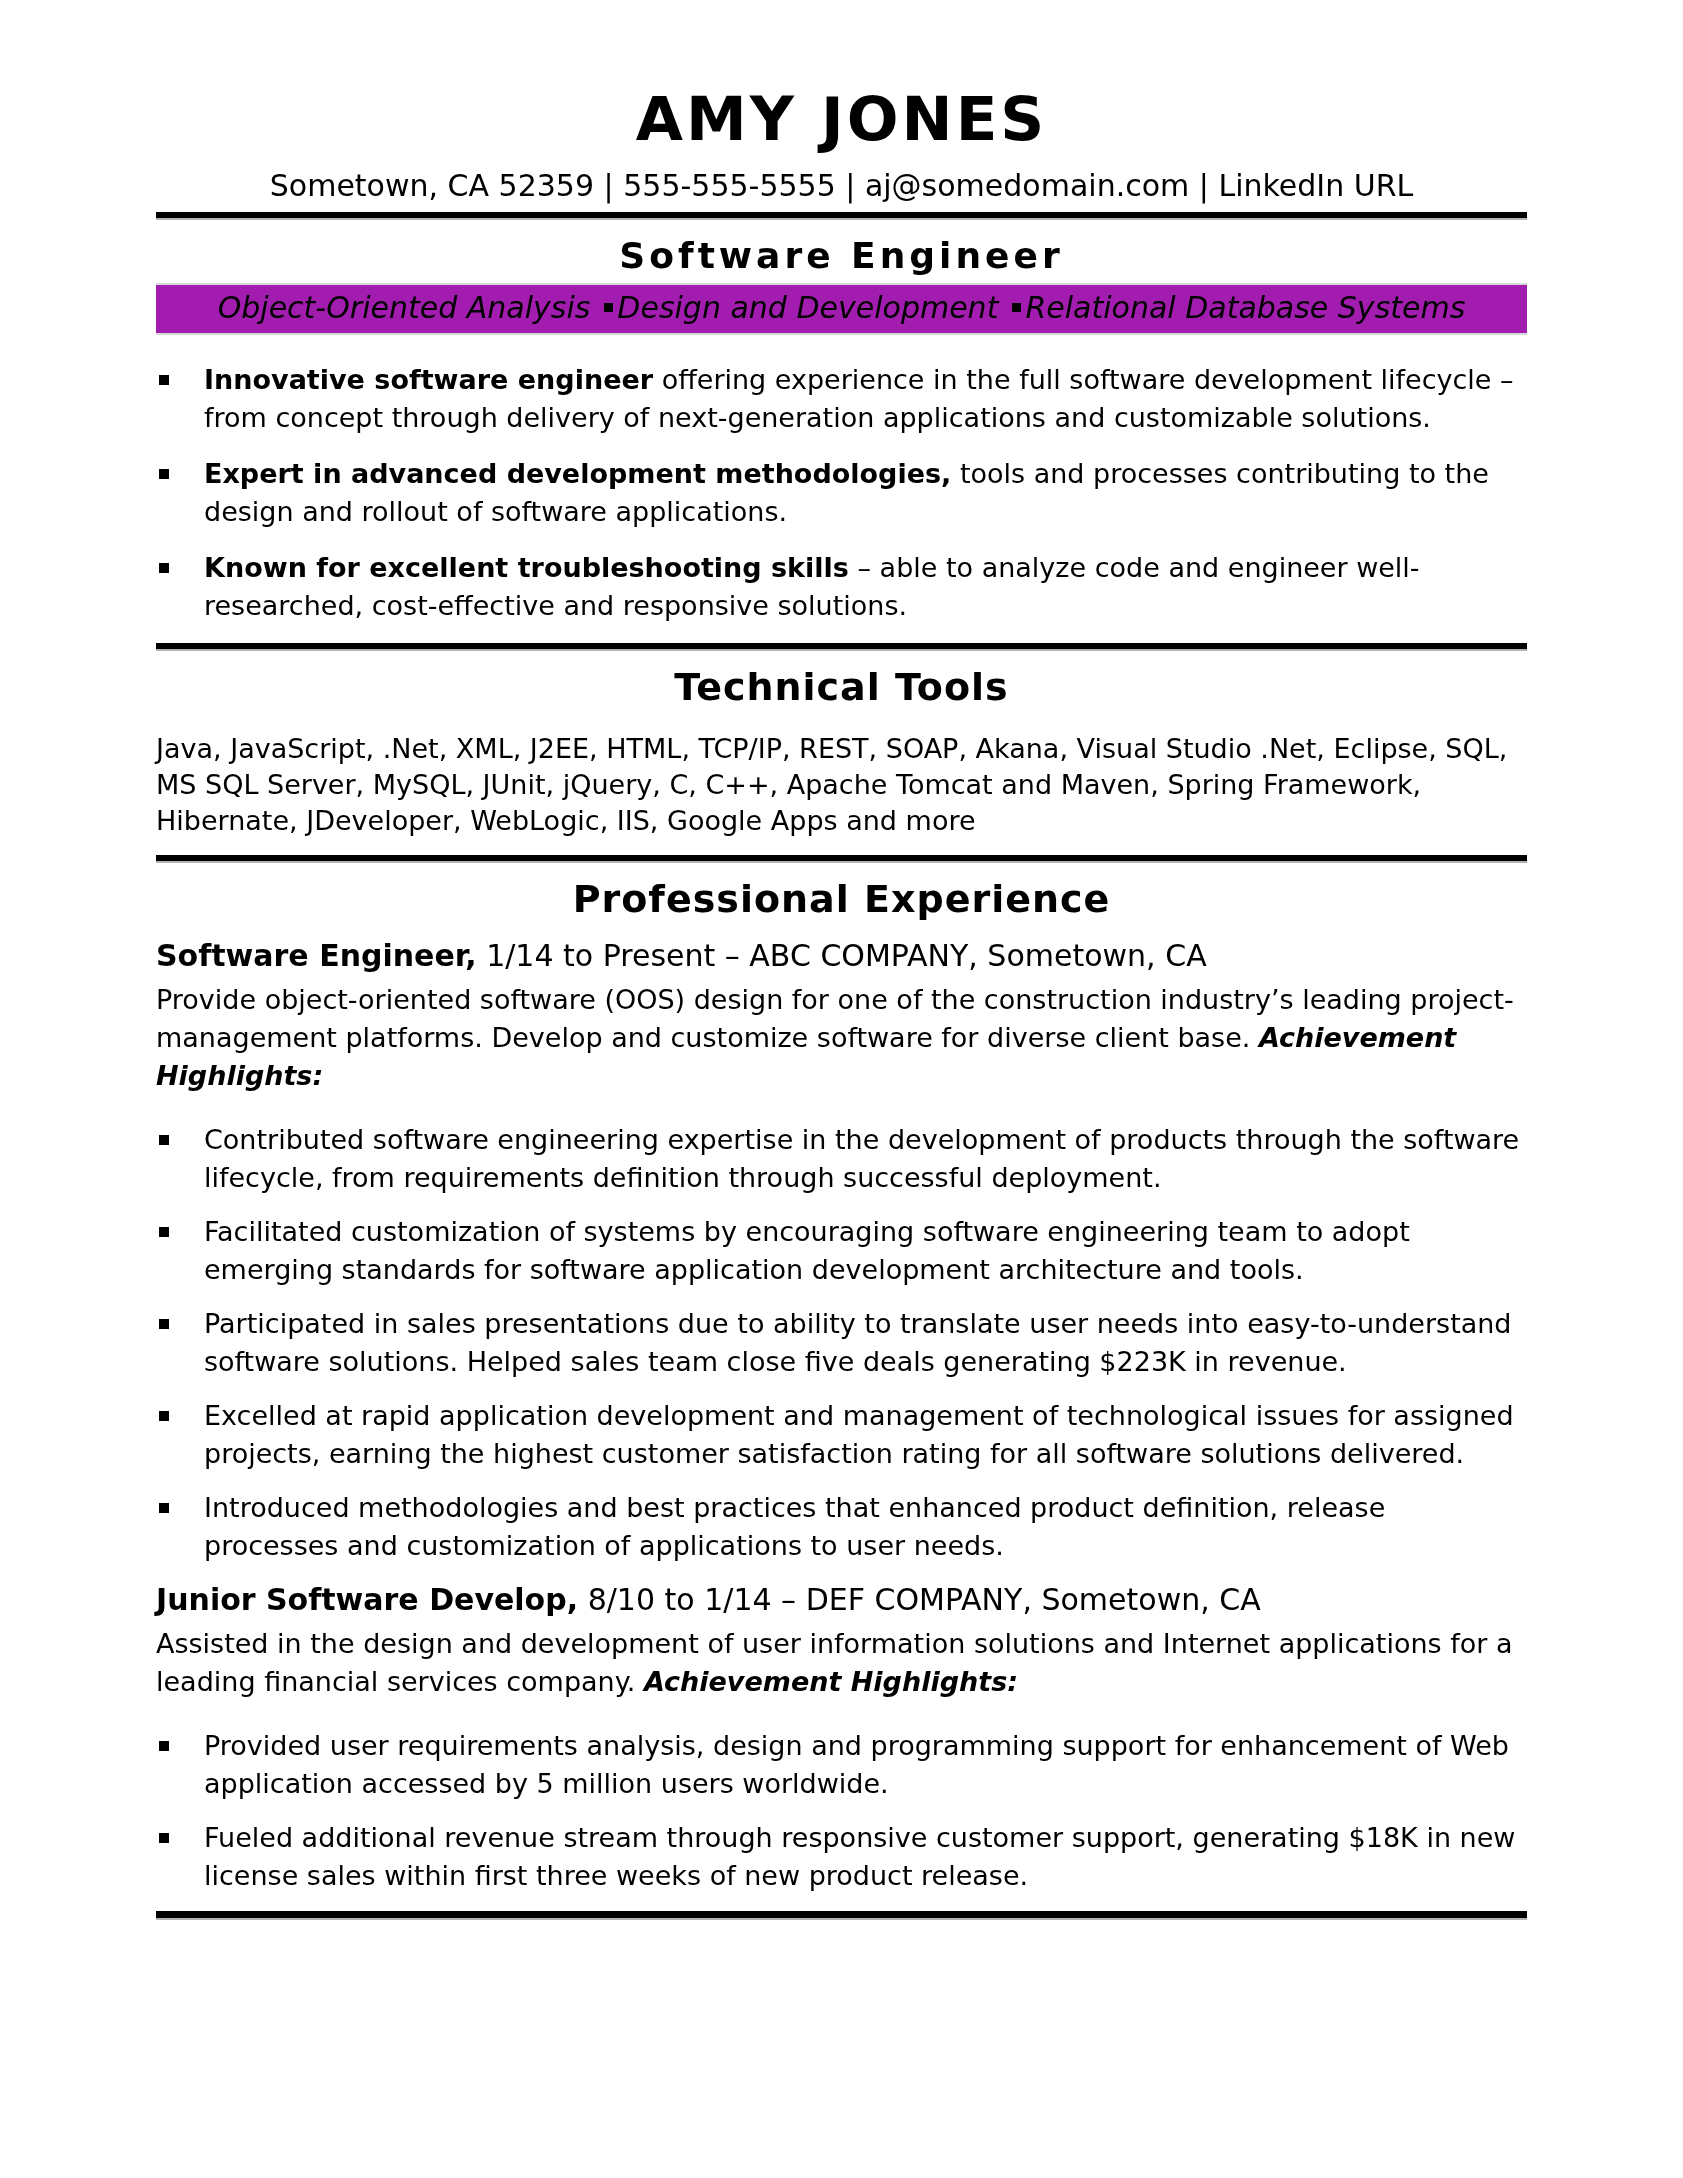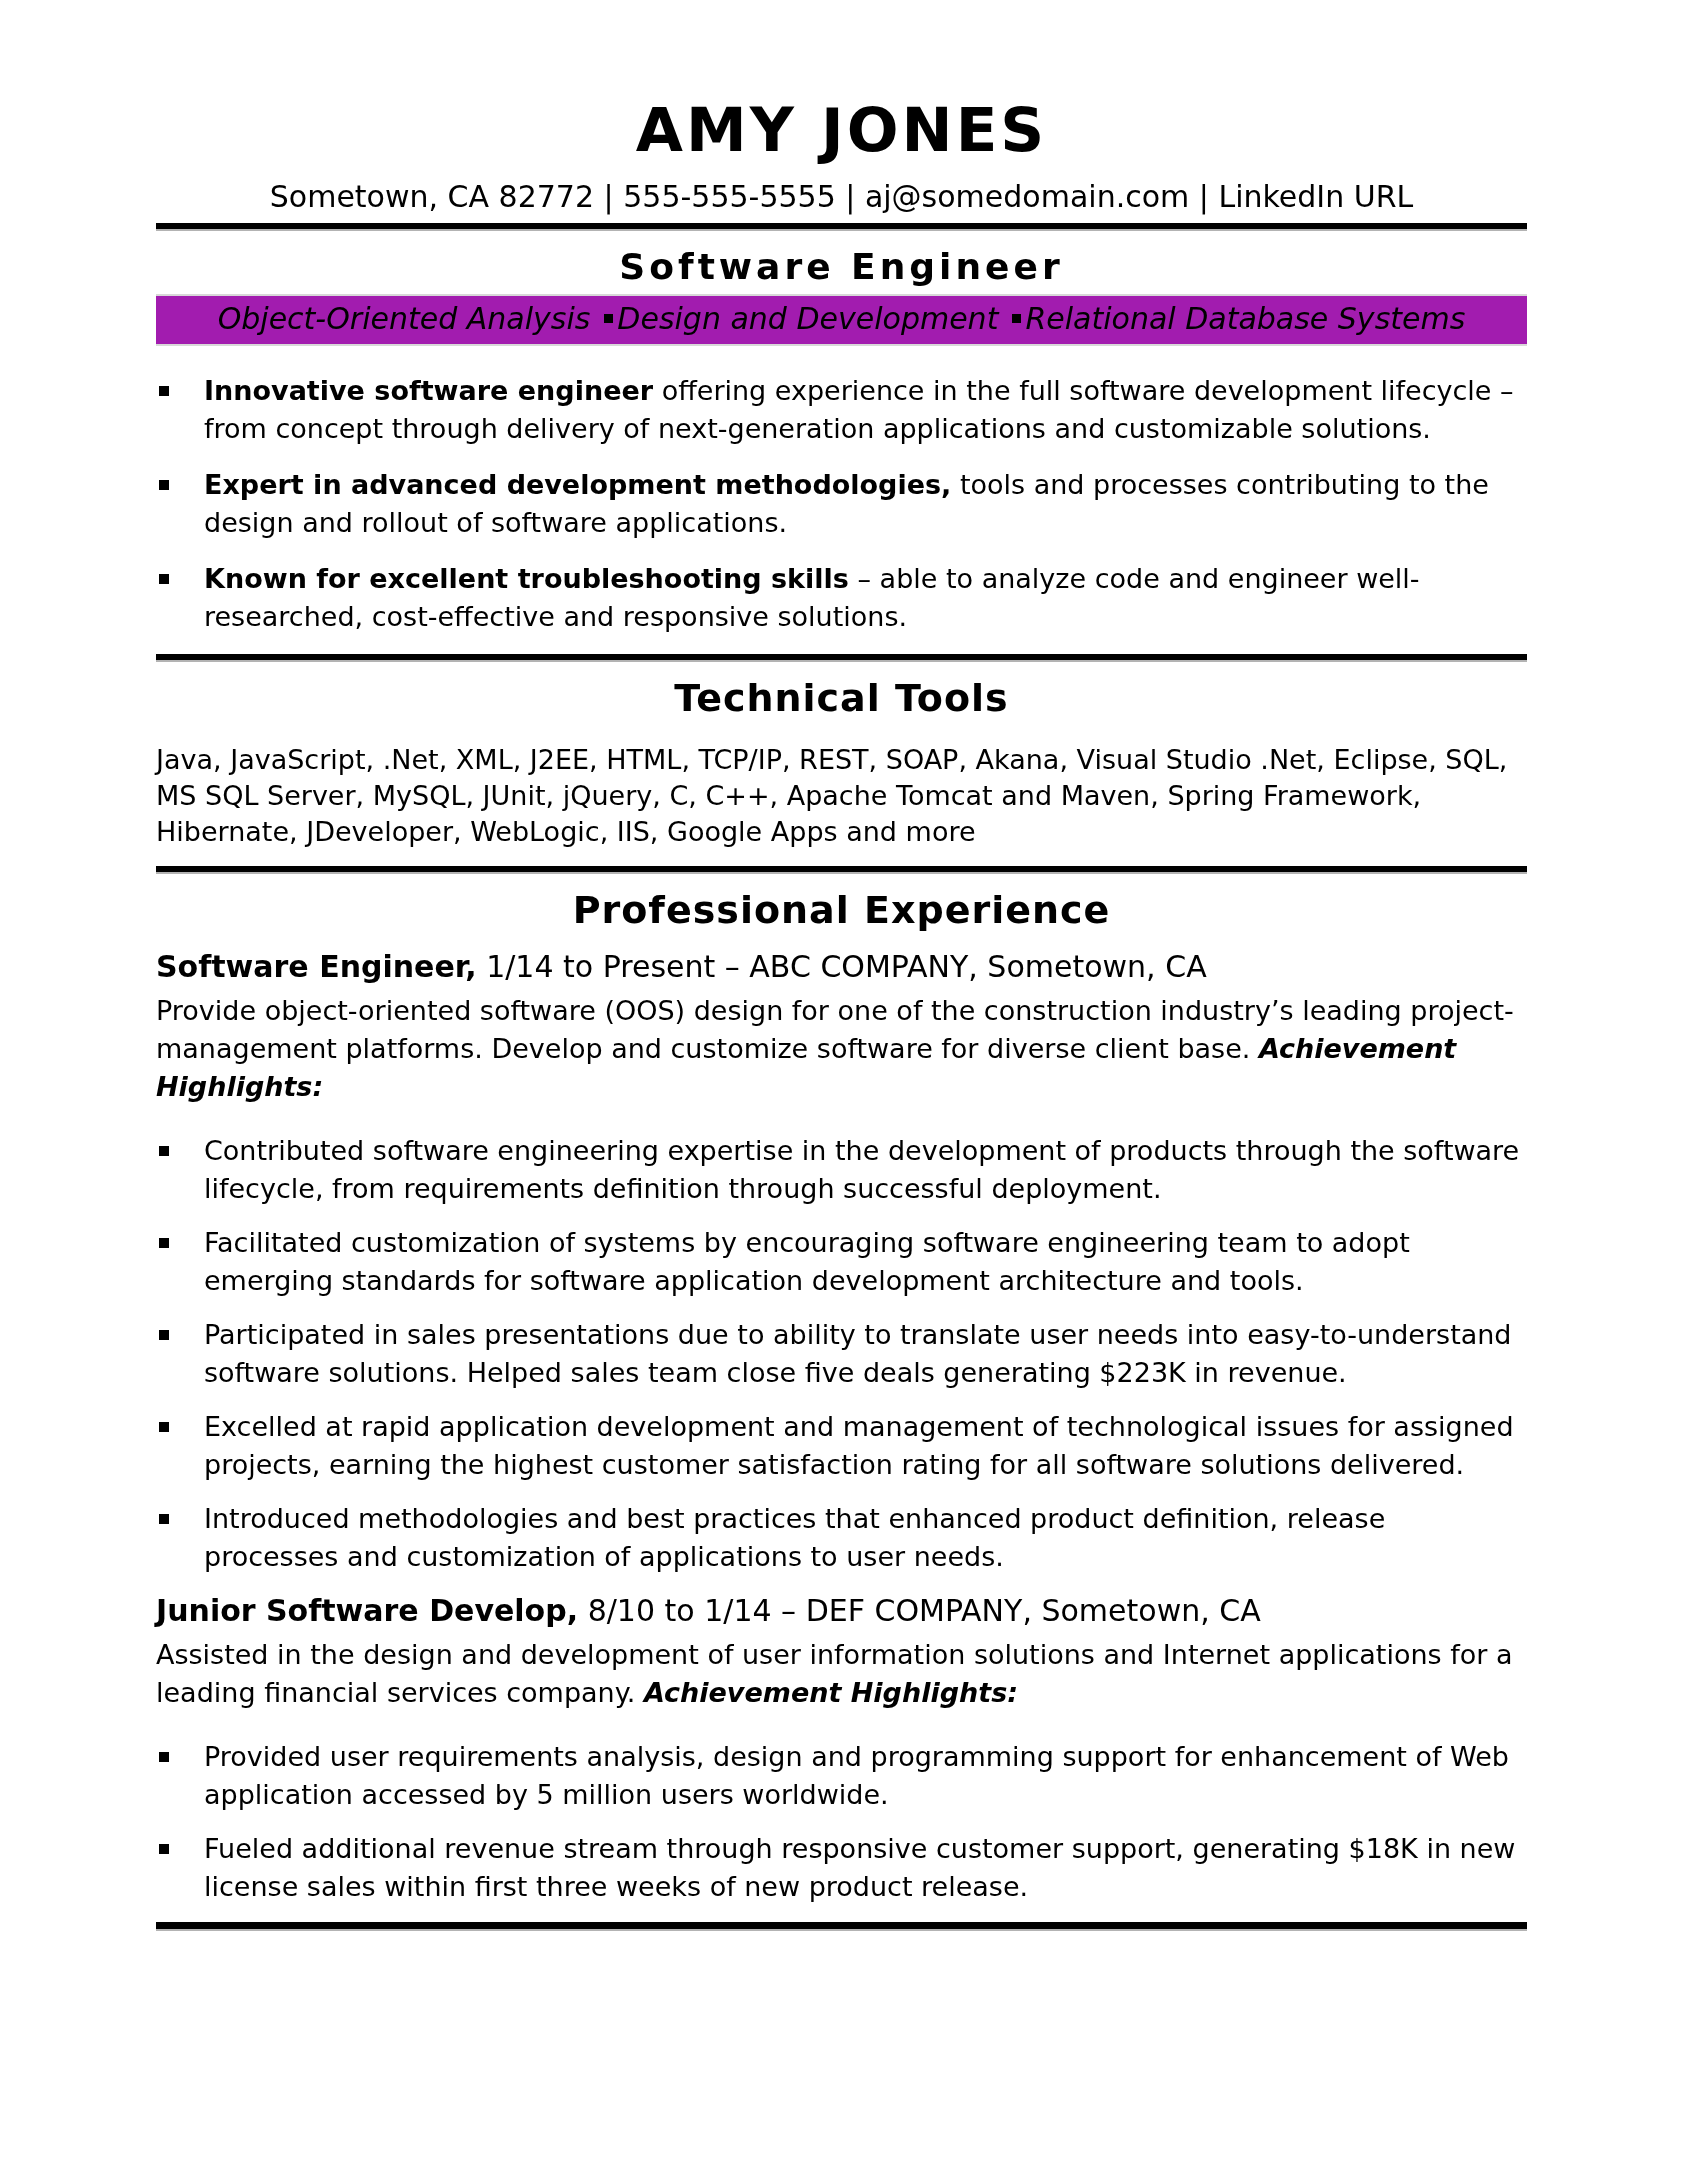--- a/index.html
+++ b/index.html
@@ -11,21 +11,20 @@
     overflow: hidden;
   }
   .page { padding: 85px 156px 0 156px; }
 
   .name {
     text-align: center;
     font-size: 61px;
     font-weight: bold;
     letter-spacing: 3px;
     line-height: 67px;
-    margin-top: 11px;
   }
   .contact {
     text-align: center;
     font-size: 30px;
     line-height: 36px;
     margin-top: 16px;
   }
   .rule {
     height: 8px;
     background: #000000;
@@ -103,21 +102,21 @@
   .jt-bold { font-weight: bold; }
   .job-summary { font-size: 27px; line-height: 38px; margin-top: 6px; }
   .hl { font-weight: bold; font-style: italic; }
 </style>
 </head>
 <body>
 
 <div class="page">
 
   <h1 class="name">AMY JONES</h1>
-  <div class="contact">Sometown, CA 82772 | 555-555-5555 | aj@somedomain.com | LinkedIn URL</div>
+  <div class="contact">Sometown, CA 52359 | 555-555-5555 | aj@somedomain.com | LinkedIn URL</div>
   <div class="rule"></div>
 
   <h2 class="role-title">Software Engineer</h2>
 
   <div class="band">
     <span>Object-Oriented Analysis</span><span class="sq-sep"></span><span>Design and Development</span><span class="sq-sep"></span><span>Relational Database Systems</span>
   </div>
 
   <ul class="blist">
     <li>

